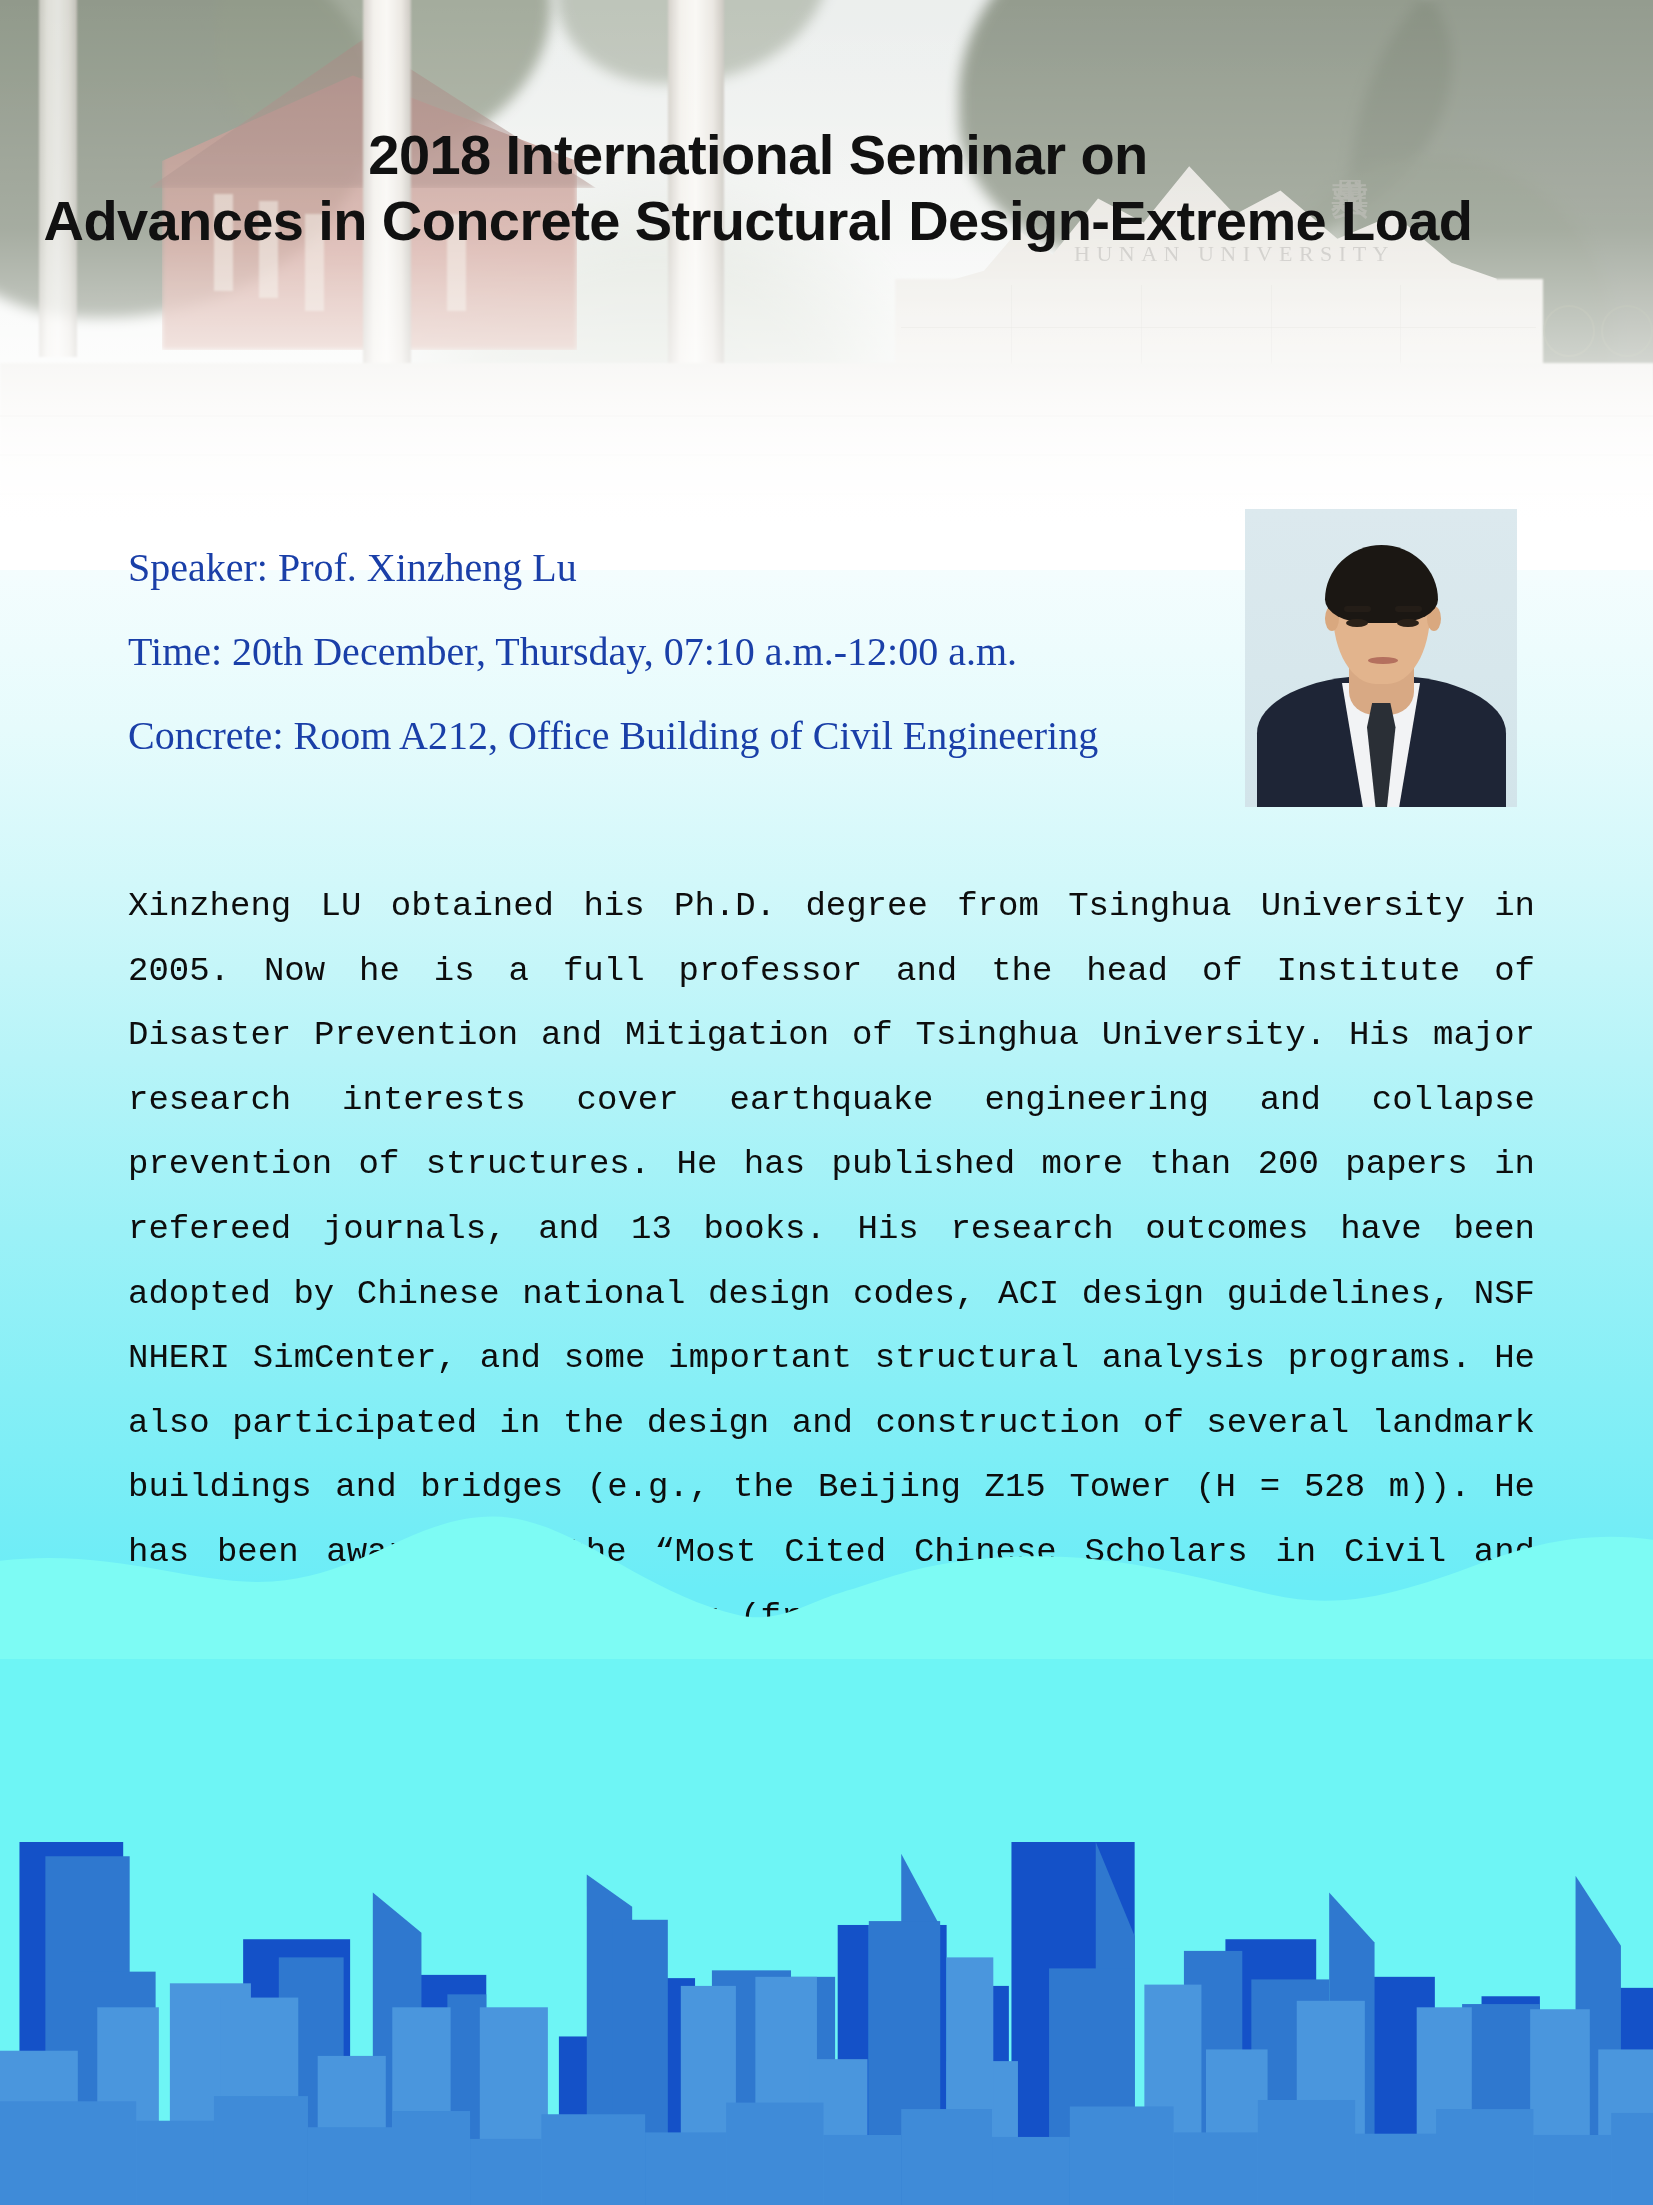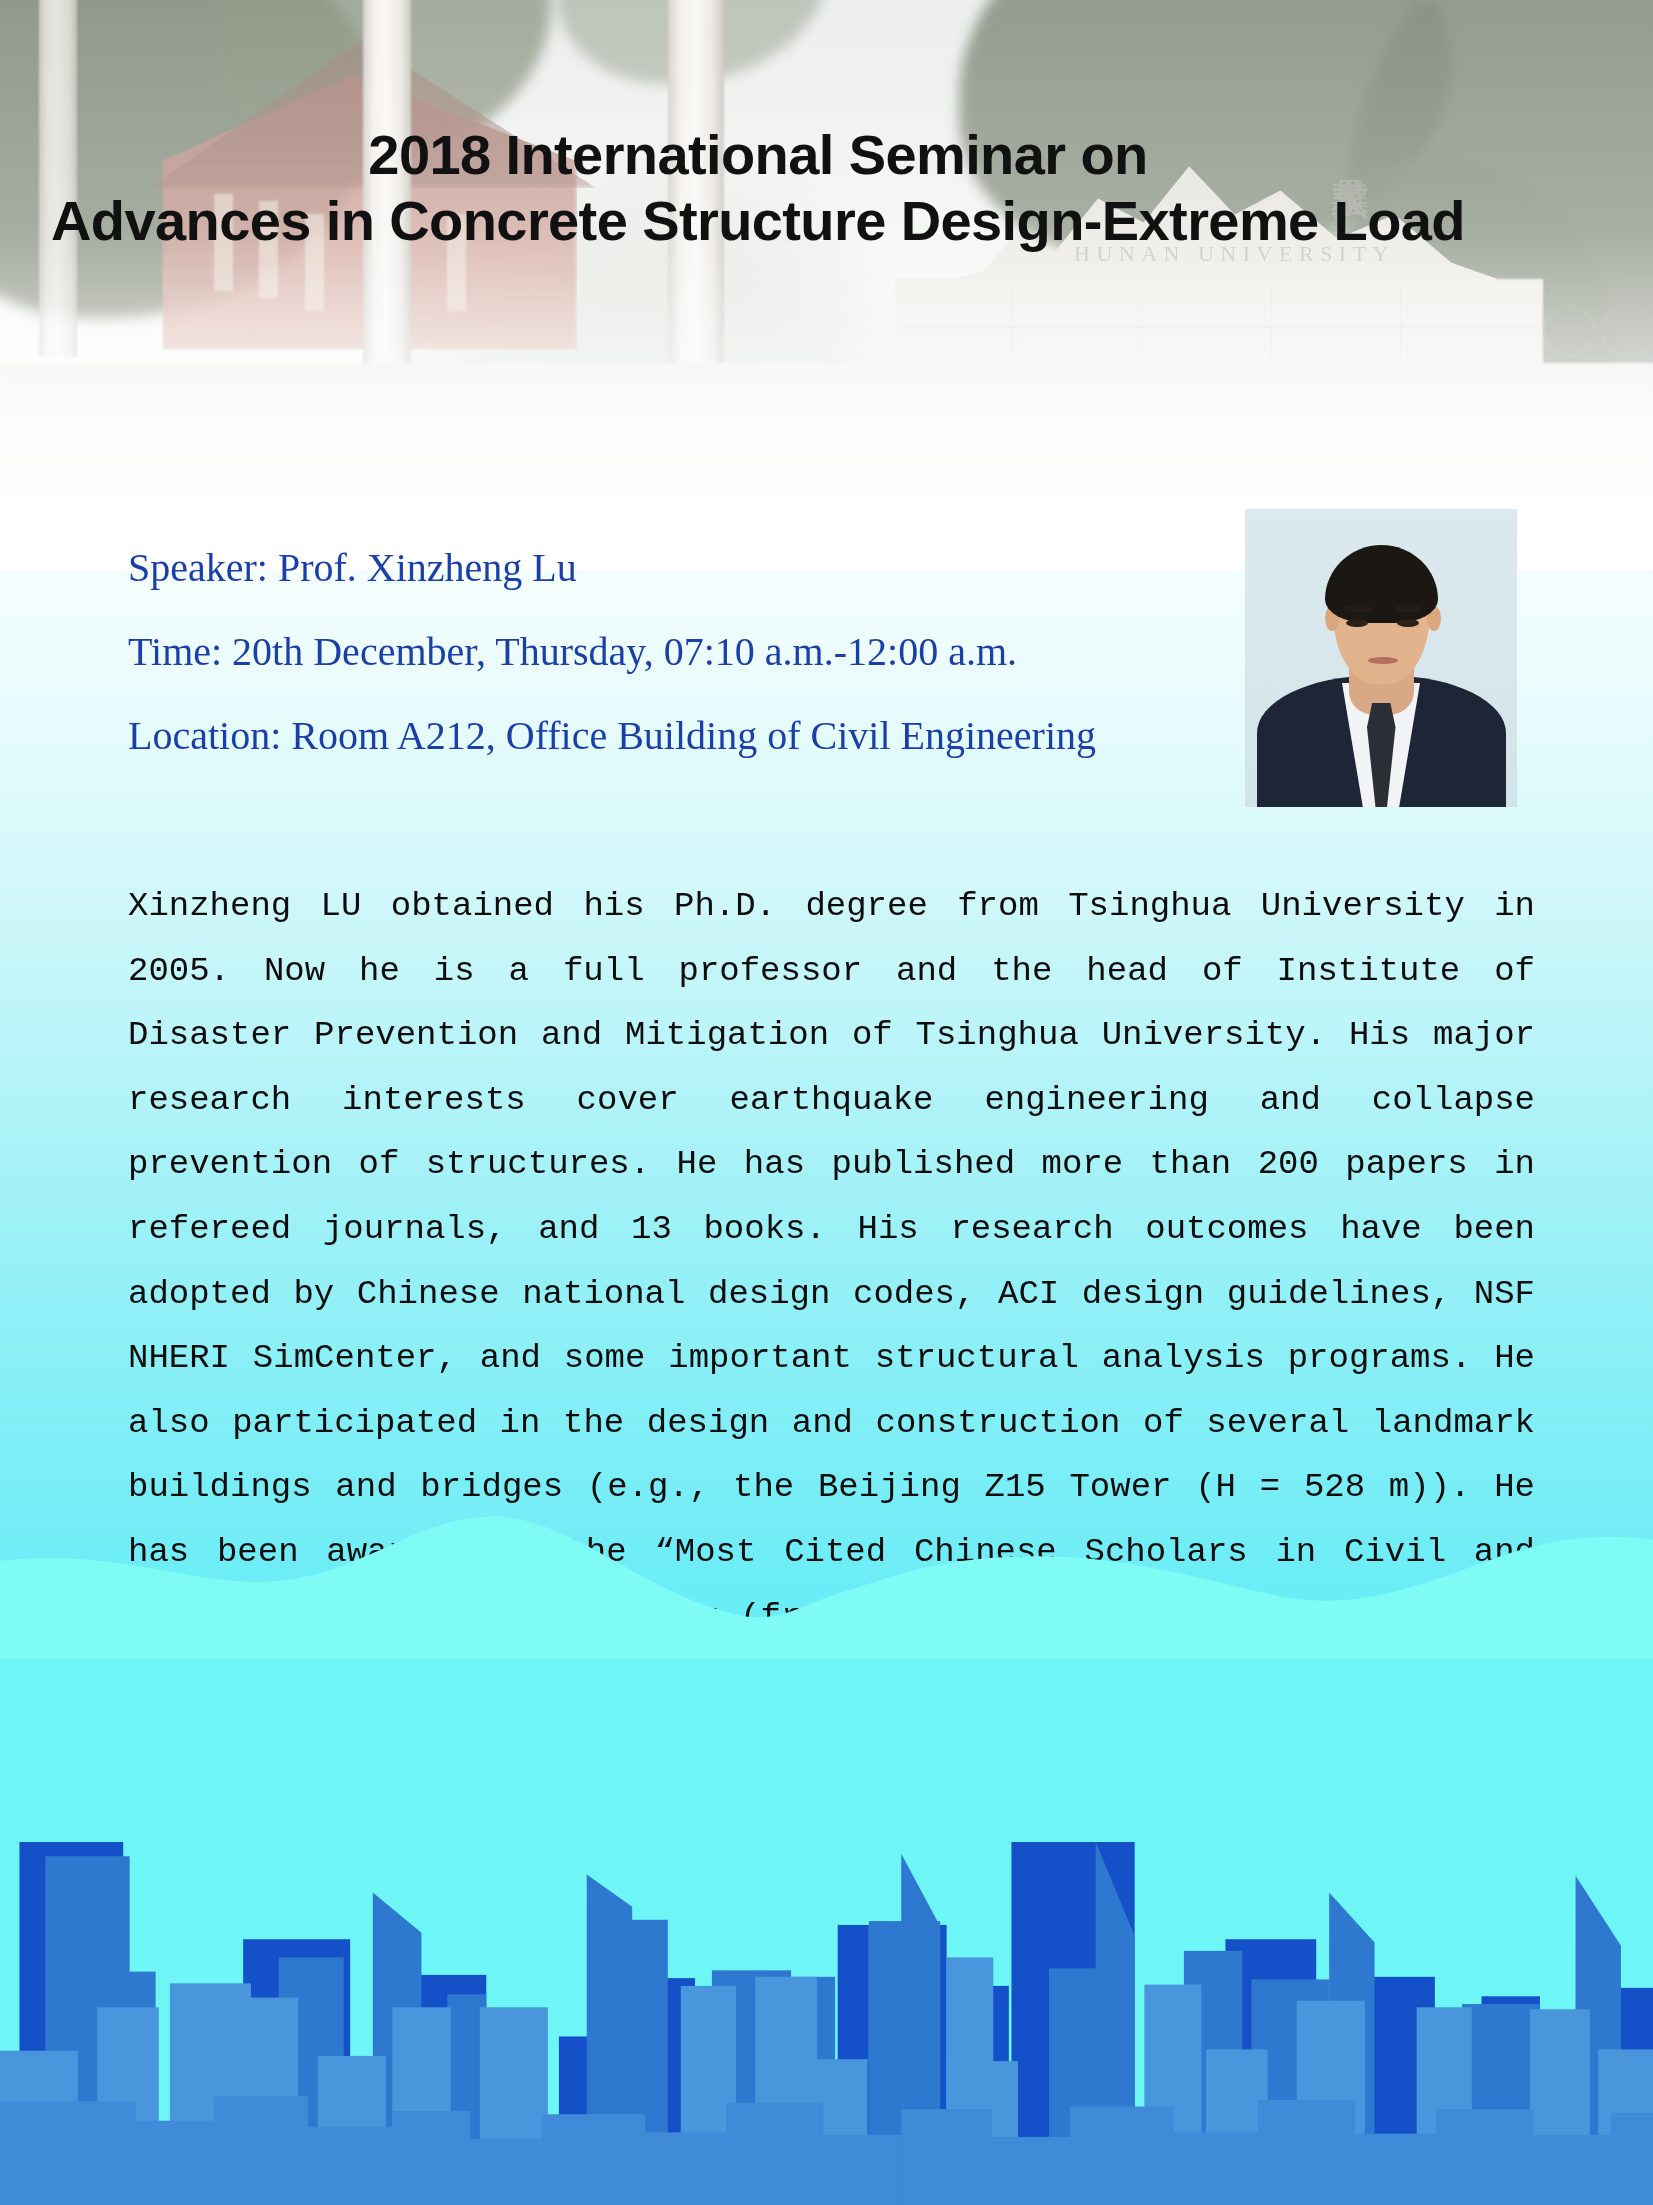--- a/index.html
+++ b/index.html
@@ -244,30 +244,30 @@
 
     <div class="bike" style="left:1543px;top:305px;width:48px;height:48px;"></div>
     <div class="bike" style="left:1601px;top:305px;width:48px;height:48px;"></div>
 
     <div class="hp-veil"></div>
     <div class="hp-fade"></div>
   </div>
 
   <div class="event-title">
     <div>2018 International Seminar on</div>
-    <div>Advances in Concrete Structure Design-Extreme Load</div>
+    <div>Advances in Concrete Structural Design-Extreme Load</div>
   </div>
 
   <div class="talk-title">
   </div>
 
   <div class="details">
     <div class="row">Speaker: Prof. Xinzheng Lu</div>
     <div class="row">Time: 20th December, Thursday, 07:10 a.m.-12:00 a.m.</div>
-    <div class="row">Location: Room A212, Office Building of Civil Engineering</div>
+    <div class="row">Concrete: Room A212, Office Building of Civil Engineering</div>
   </div>
 
   <div class="portrait">
     <div class="p-bg"></div>
     <div class="p-suit"></div>
     <div class="p-shirt"></div>
     <div class="p-neck"></div>
     <div class="p-tie"></div>
     <div class="p-face"></div>
     <div class="p-ear l"></div>

